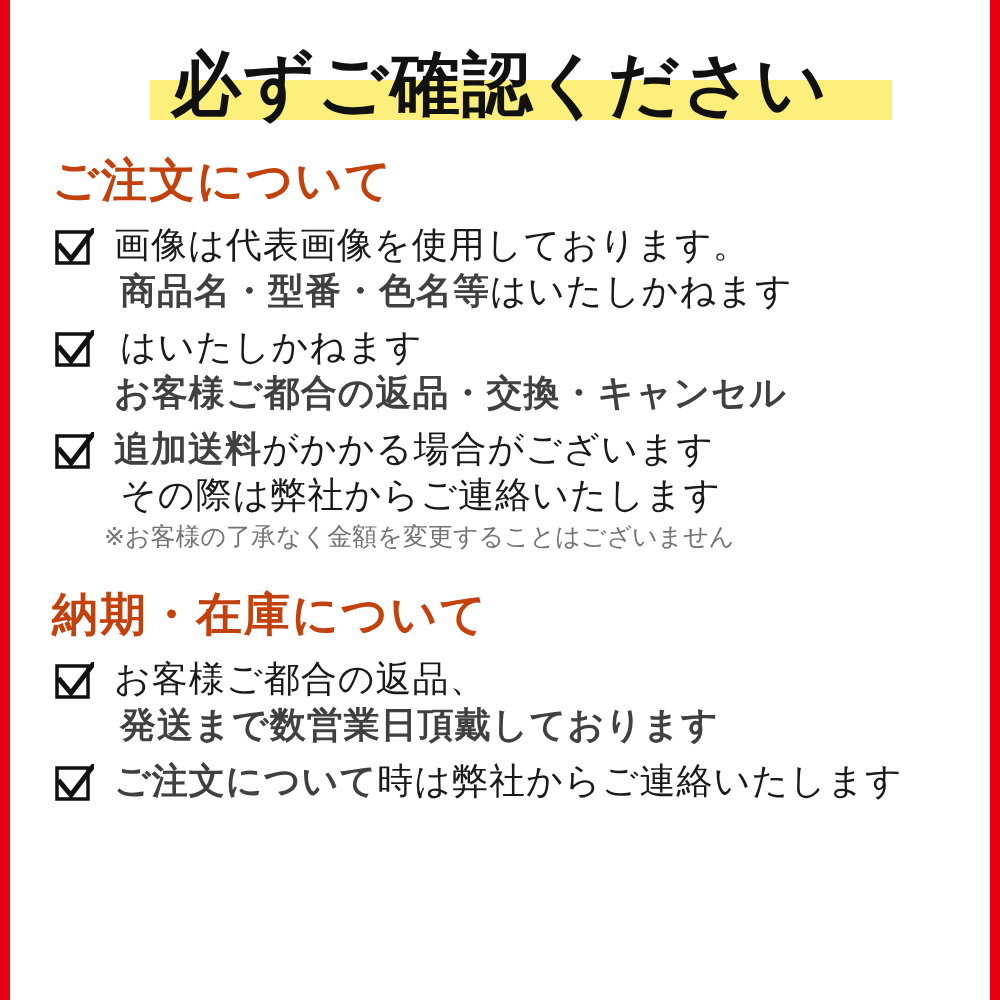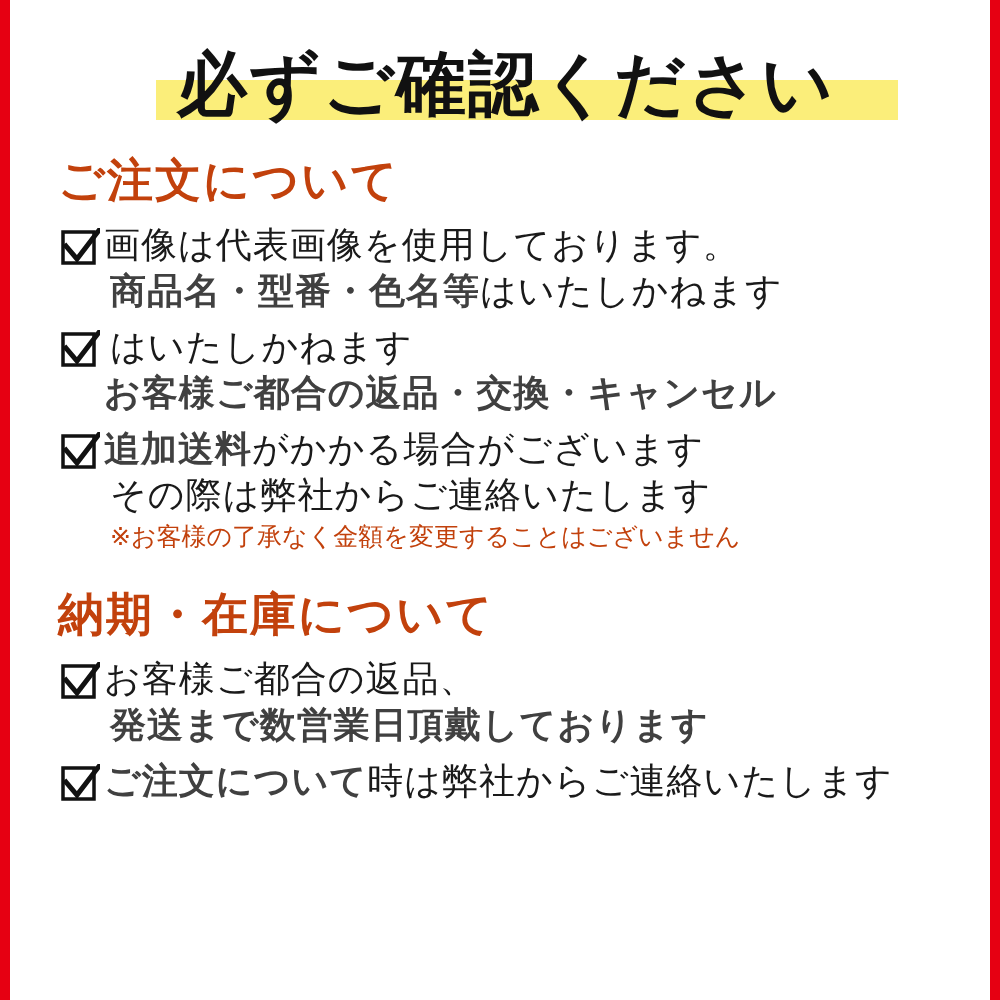--- a/index.html
+++ b/index.html
@@ -21,21 +21,21 @@
     top: 0;
     width: 10px;
     height: 1000px;
     background: #e60012;
   }
   .edge-bar.left { left: 0; }
   .edge-bar.right { right: 0; }
 
   .page {
     position: absolute;
-    left: 16px;
+    left: 10px;
     top: 0;
     width: 980px;
     height: 1000px;
     box-sizing: border-box;
     padding: 0 32px;
   }
 
   
   .title-wrap {
     position: relative;
@@ -88,32 +88,33 @@
   }
   .item-lines {
     flex: 1 1 auto;
   }
   .line {
     font-size: 36px;
     line-height: 46px;
     color: #1a1a1a;
     letter-spacing: 1px;
     white-space: nowrap;
+    margin-left: 16px;
   }
   .line.indent {
     padding-left: 6px;
   }
   .red {
     color: #404040;
     font-weight: bold;
   }
   .note {
     font-size: 25px;
     line-height: 38px;
-    color: #c2410c;
+    color: #737373;
     letter-spacing: 0px;
     padding-left: 6px;
     white-space: nowrap;
   }
 </style>
 </head>
 <body>
 
 <div class="edge-bar left"></div>
 <div class="edge-bar right"></div>

